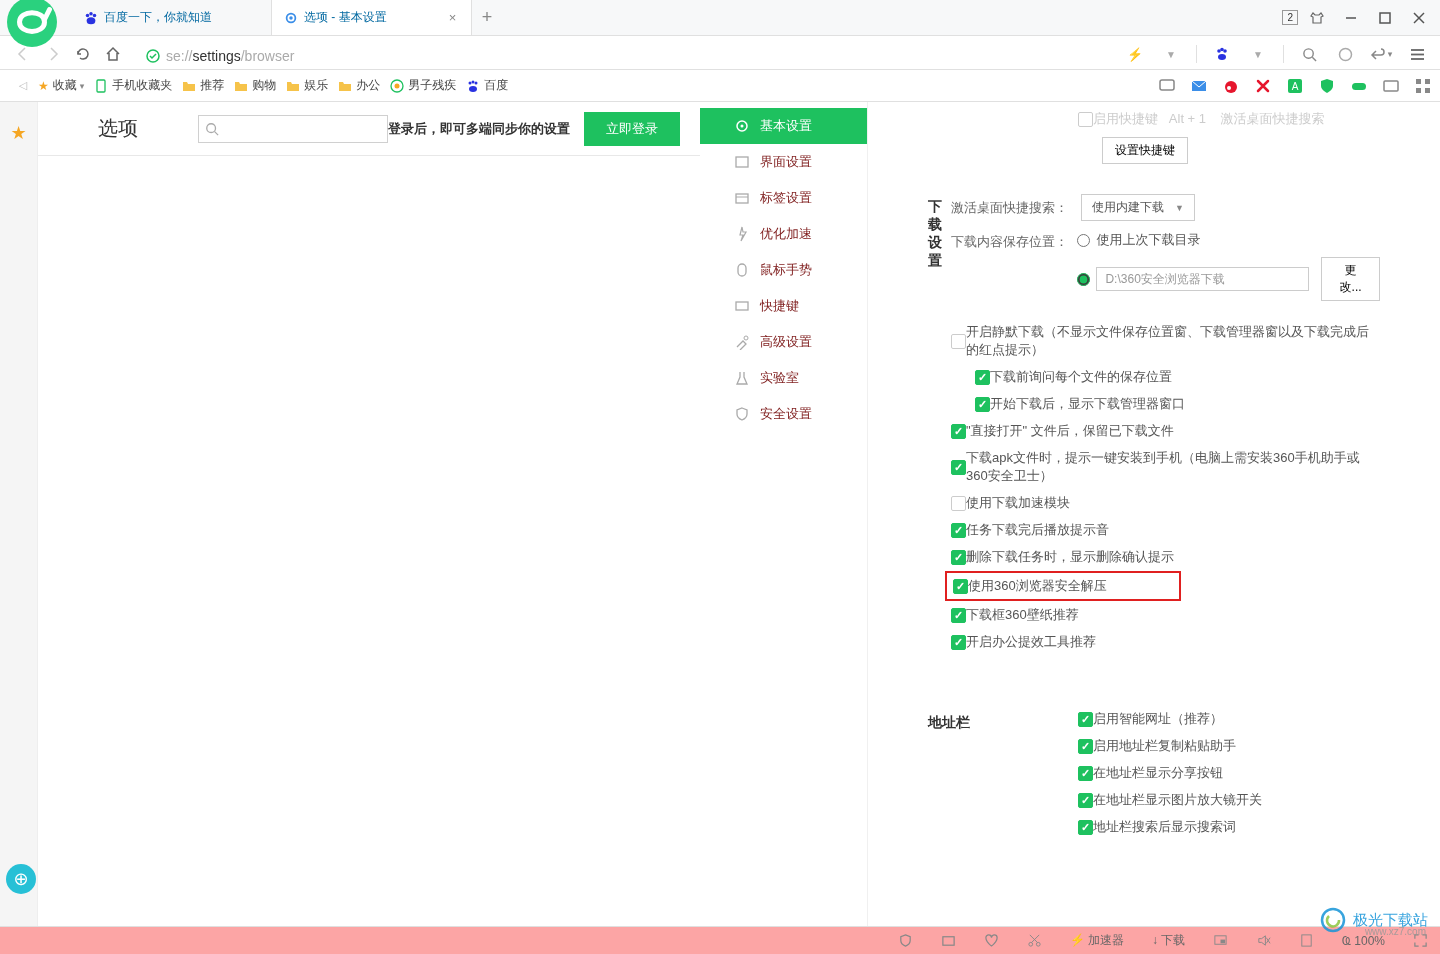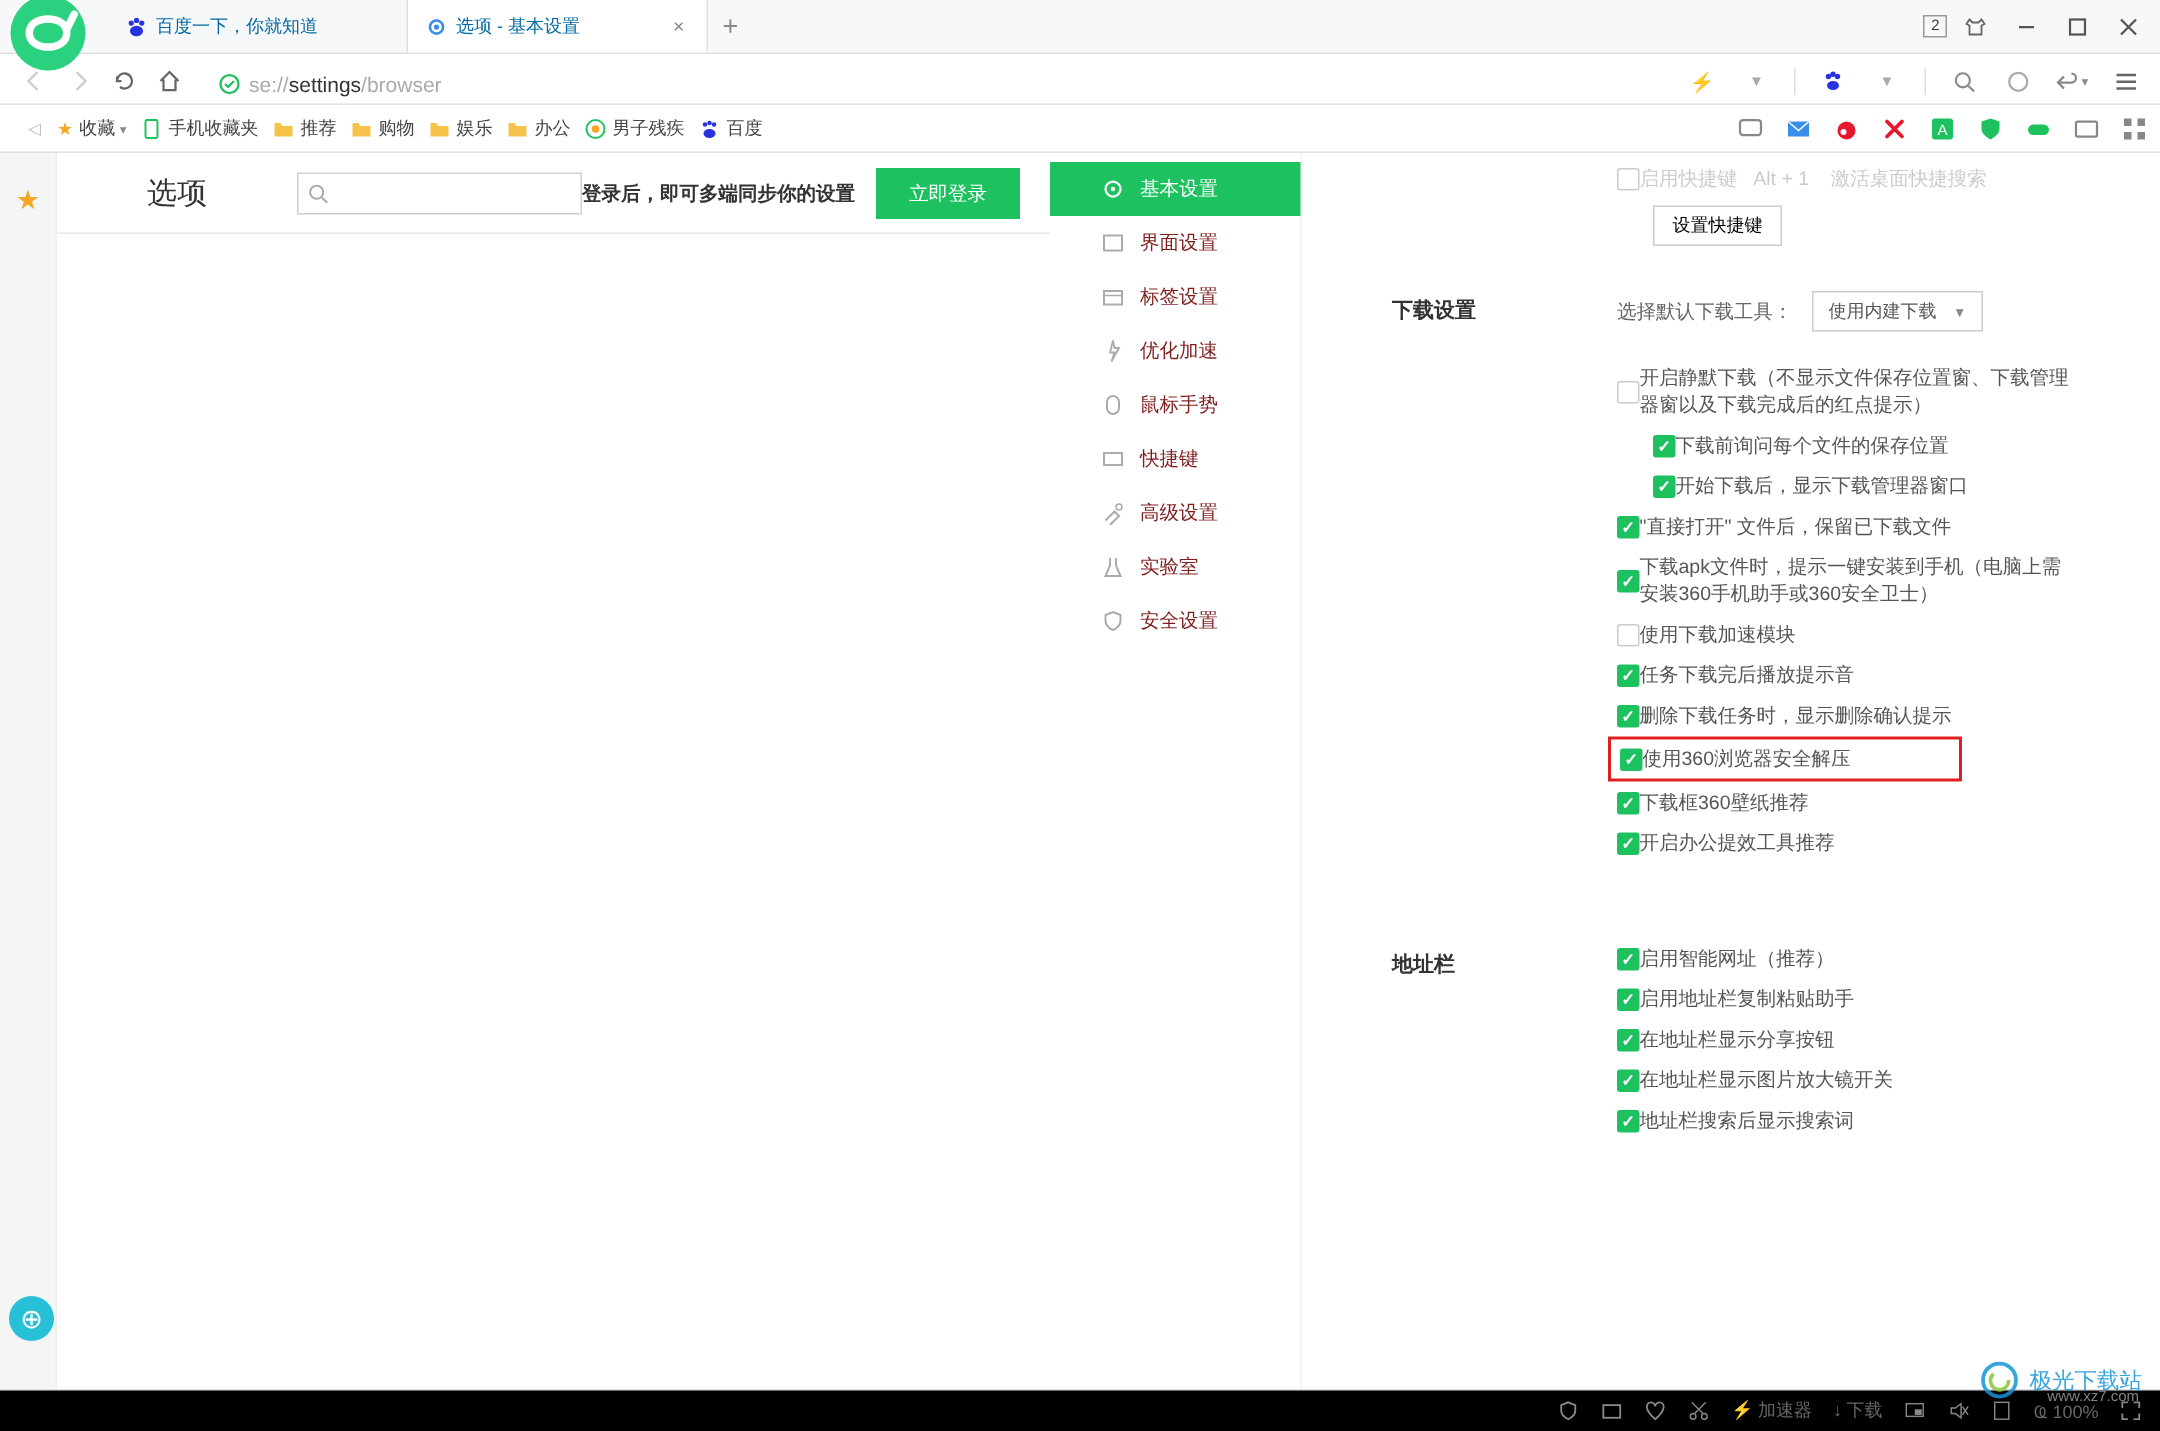--- a/index.html
+++ b/index.html
@@ -73,21 +73,21 @@
 .radio-row input[type=radio] { accent-color: #1ec15f; }
 .check-row { display: flex; align-items: center; gap: 0; margin-bottom: 9px; font-size: 13px; color: #555; }
 .check-row.indent { margin-left: 24px; }
 .checkbox { width: 15px; height: 15px; border: 1px solid #ccc; border-radius: 2px; display: inline-flex; align-items: center; justify-content: center; flex-shrink: 0; }
 .checkbox.checked { background: #1ec15f; border-color: #1ec15f; color: #fff; }
 .checkbox.checked::after { content: "✓"; font-size: 11px; font-weight: bold; }
 .path-input { border: 1px solid #ccc; width: 220px; padding: 4px 8px; font-size: 12px; color: #999; background: #fff; }
 .highlight-box { border: 2px solid #e02020; padding: 4px 6px; margin: -4px -6px; margin-bottom: 5px; display: inline-flex; }
 
 
-.statusbar { position: fixed; bottom: 0; left: 0; right: 0; height: 28px; background: #000000; border-top: 1px solid #e0e0e0; display: flex; align-items: center; justify-content: flex-end; padding: 0 12px; gap: 14px; font-size: 12px; color: #666; }
+.statusbar { position: fixed; bottom: 0; left: 0; right: 0; height: 28px; background: #fca5a5; border-top: 1px solid #e0e0e0; display: flex; align-items: center; justify-content: flex-end; padding: 0 12px; gap: 28px; font-size: 12px; color: #666; }
 .statusbar .sico { width: 15px; height: 15px; color: #888; cursor: pointer; }
 
 
 .watermark { position: fixed; bottom: 20px; right: 12px; display: flex; align-items: center; gap: 6px; opacity: 0.85; font-size: 15px; color: #1694d8; pointer-events: none; }
 .watermark small { color: #999; font-size: 10px; position: absolute; bottom: -3px; right: 2px; }
 
 
 .float-bubble { position: fixed; bottom: 60px; left: 6px; width: 30px; height: 30px; border-radius: 50%; background: #27c0d6; display: flex; align-items: center; justify-content: center; color: #fff; font-size: 18px; cursor: pointer; }
 
 .folder-ico { fill: #f6c34a; }
@@ -399,25 +399,39 @@
               <span class="checkbox"></span>
               <span style="color:#ccc">启用快捷键 &nbsp; Alt + 1 &nbsp;&nbsp; 激活桌面快捷搜索</span>
             </div>
           <div style="margin-left:24px"><button class="btn-small">设置快捷键</button></div>
         </div>
 
         <div class="section">
           <div class="section-title">下载设置</div>
           <div class="section-body">
             <div class="row">
-              <span class="row-label">选择默认下载工具：</span>
+              <span class="row-label">激活桌面快捷搜索：</span>
               <span class="select-box">
                   <span>使用内建下载</span>
                   <span style="font-size:9px;color:#888">▼</span>
                 </span>
+            </div>
+            <div class="row" style="align-items:flex-start">
+              <span class="row-label" style="padding-top:2px">下载内容保存位置：</span>
+              <div>
+                <div class="radio-row" style="margin-bottom:8px">
+                  <input type="radio" name="dl" style="">
+                  <span>使用上次下载目录</span>
+                </div>
+                <div class="radio-row">
+                  <input type="radio" name="dl" checked="" style="">
+                  <input class="path-input" value="D:\360安全浏览器下载" style="">
+                  <button class="btn-small" style="margin-left:6px">更改...</button>
+                </div>
+              </div>
             </div>
             <div style="height:12px"></div>
             <div class="check-row">
                 <span class="checkbox"></span>
                 <span>开启静默下载（不显示文件保存位置窗、下载管理器窗以及下载完成后的红点提示）</span>
               </div>
             <div class="check-row indent">
                 <span class="checkbox checked"></span>
                 <span>下载前询问每个文件的保存位置</span>
               </div>

